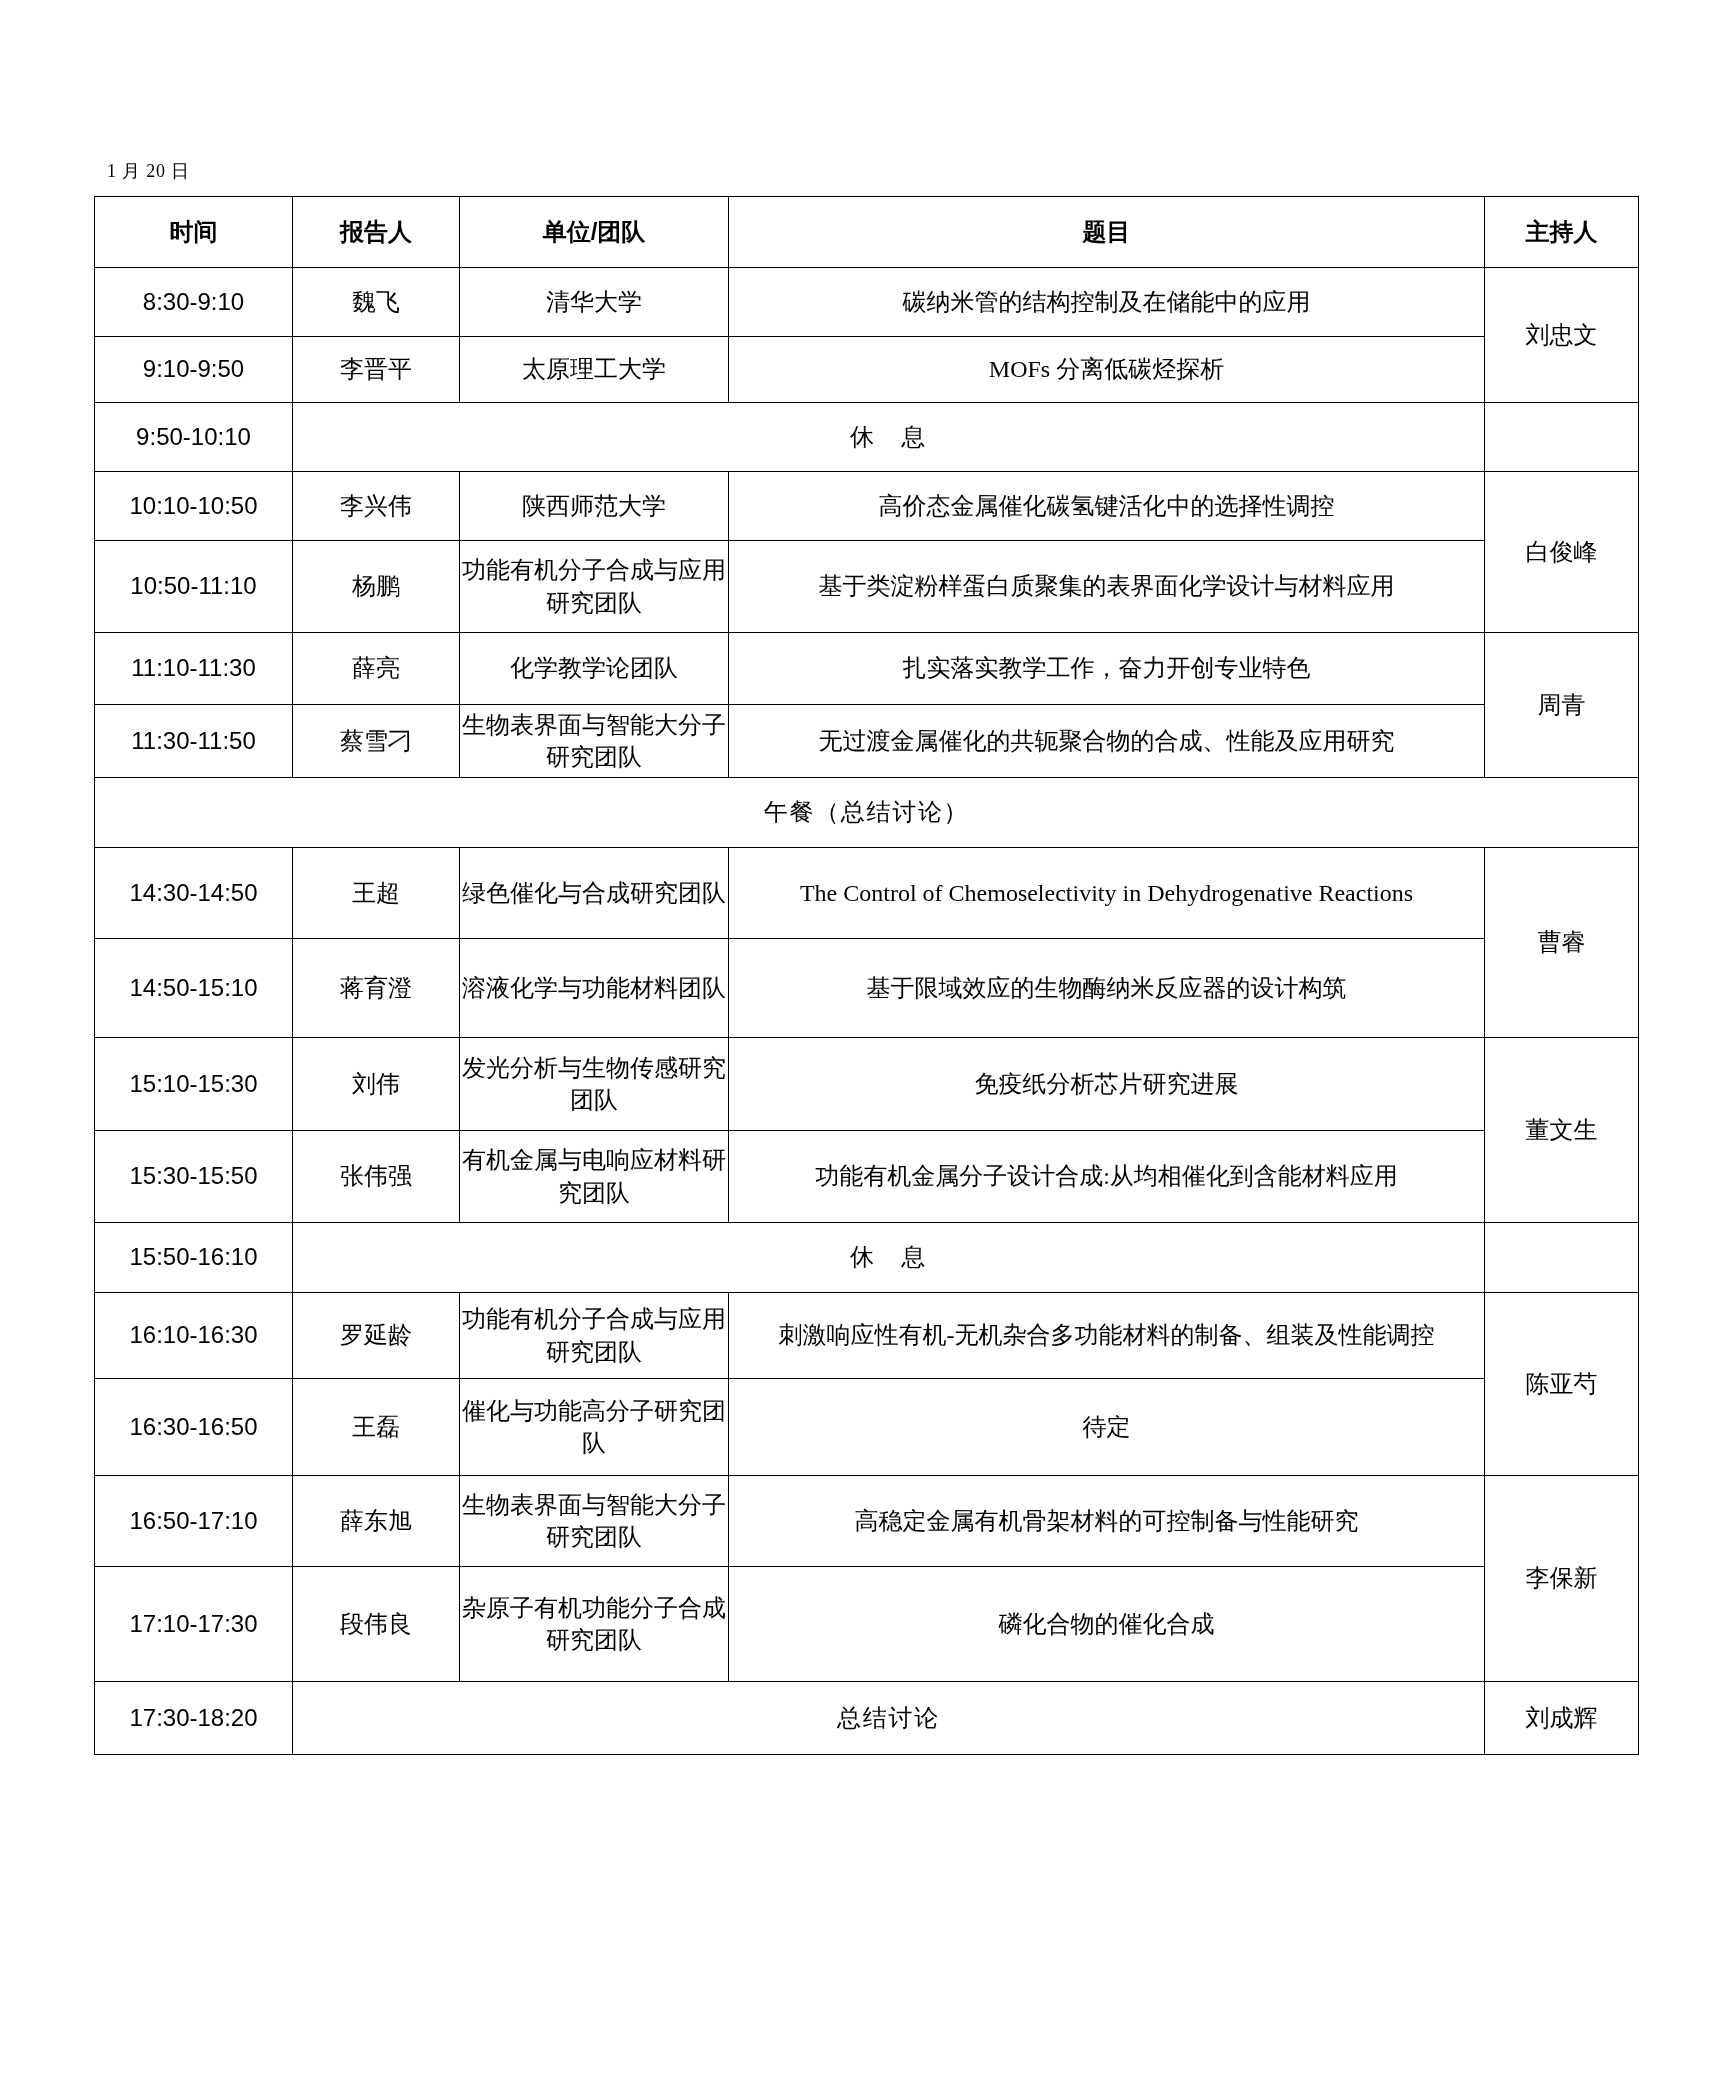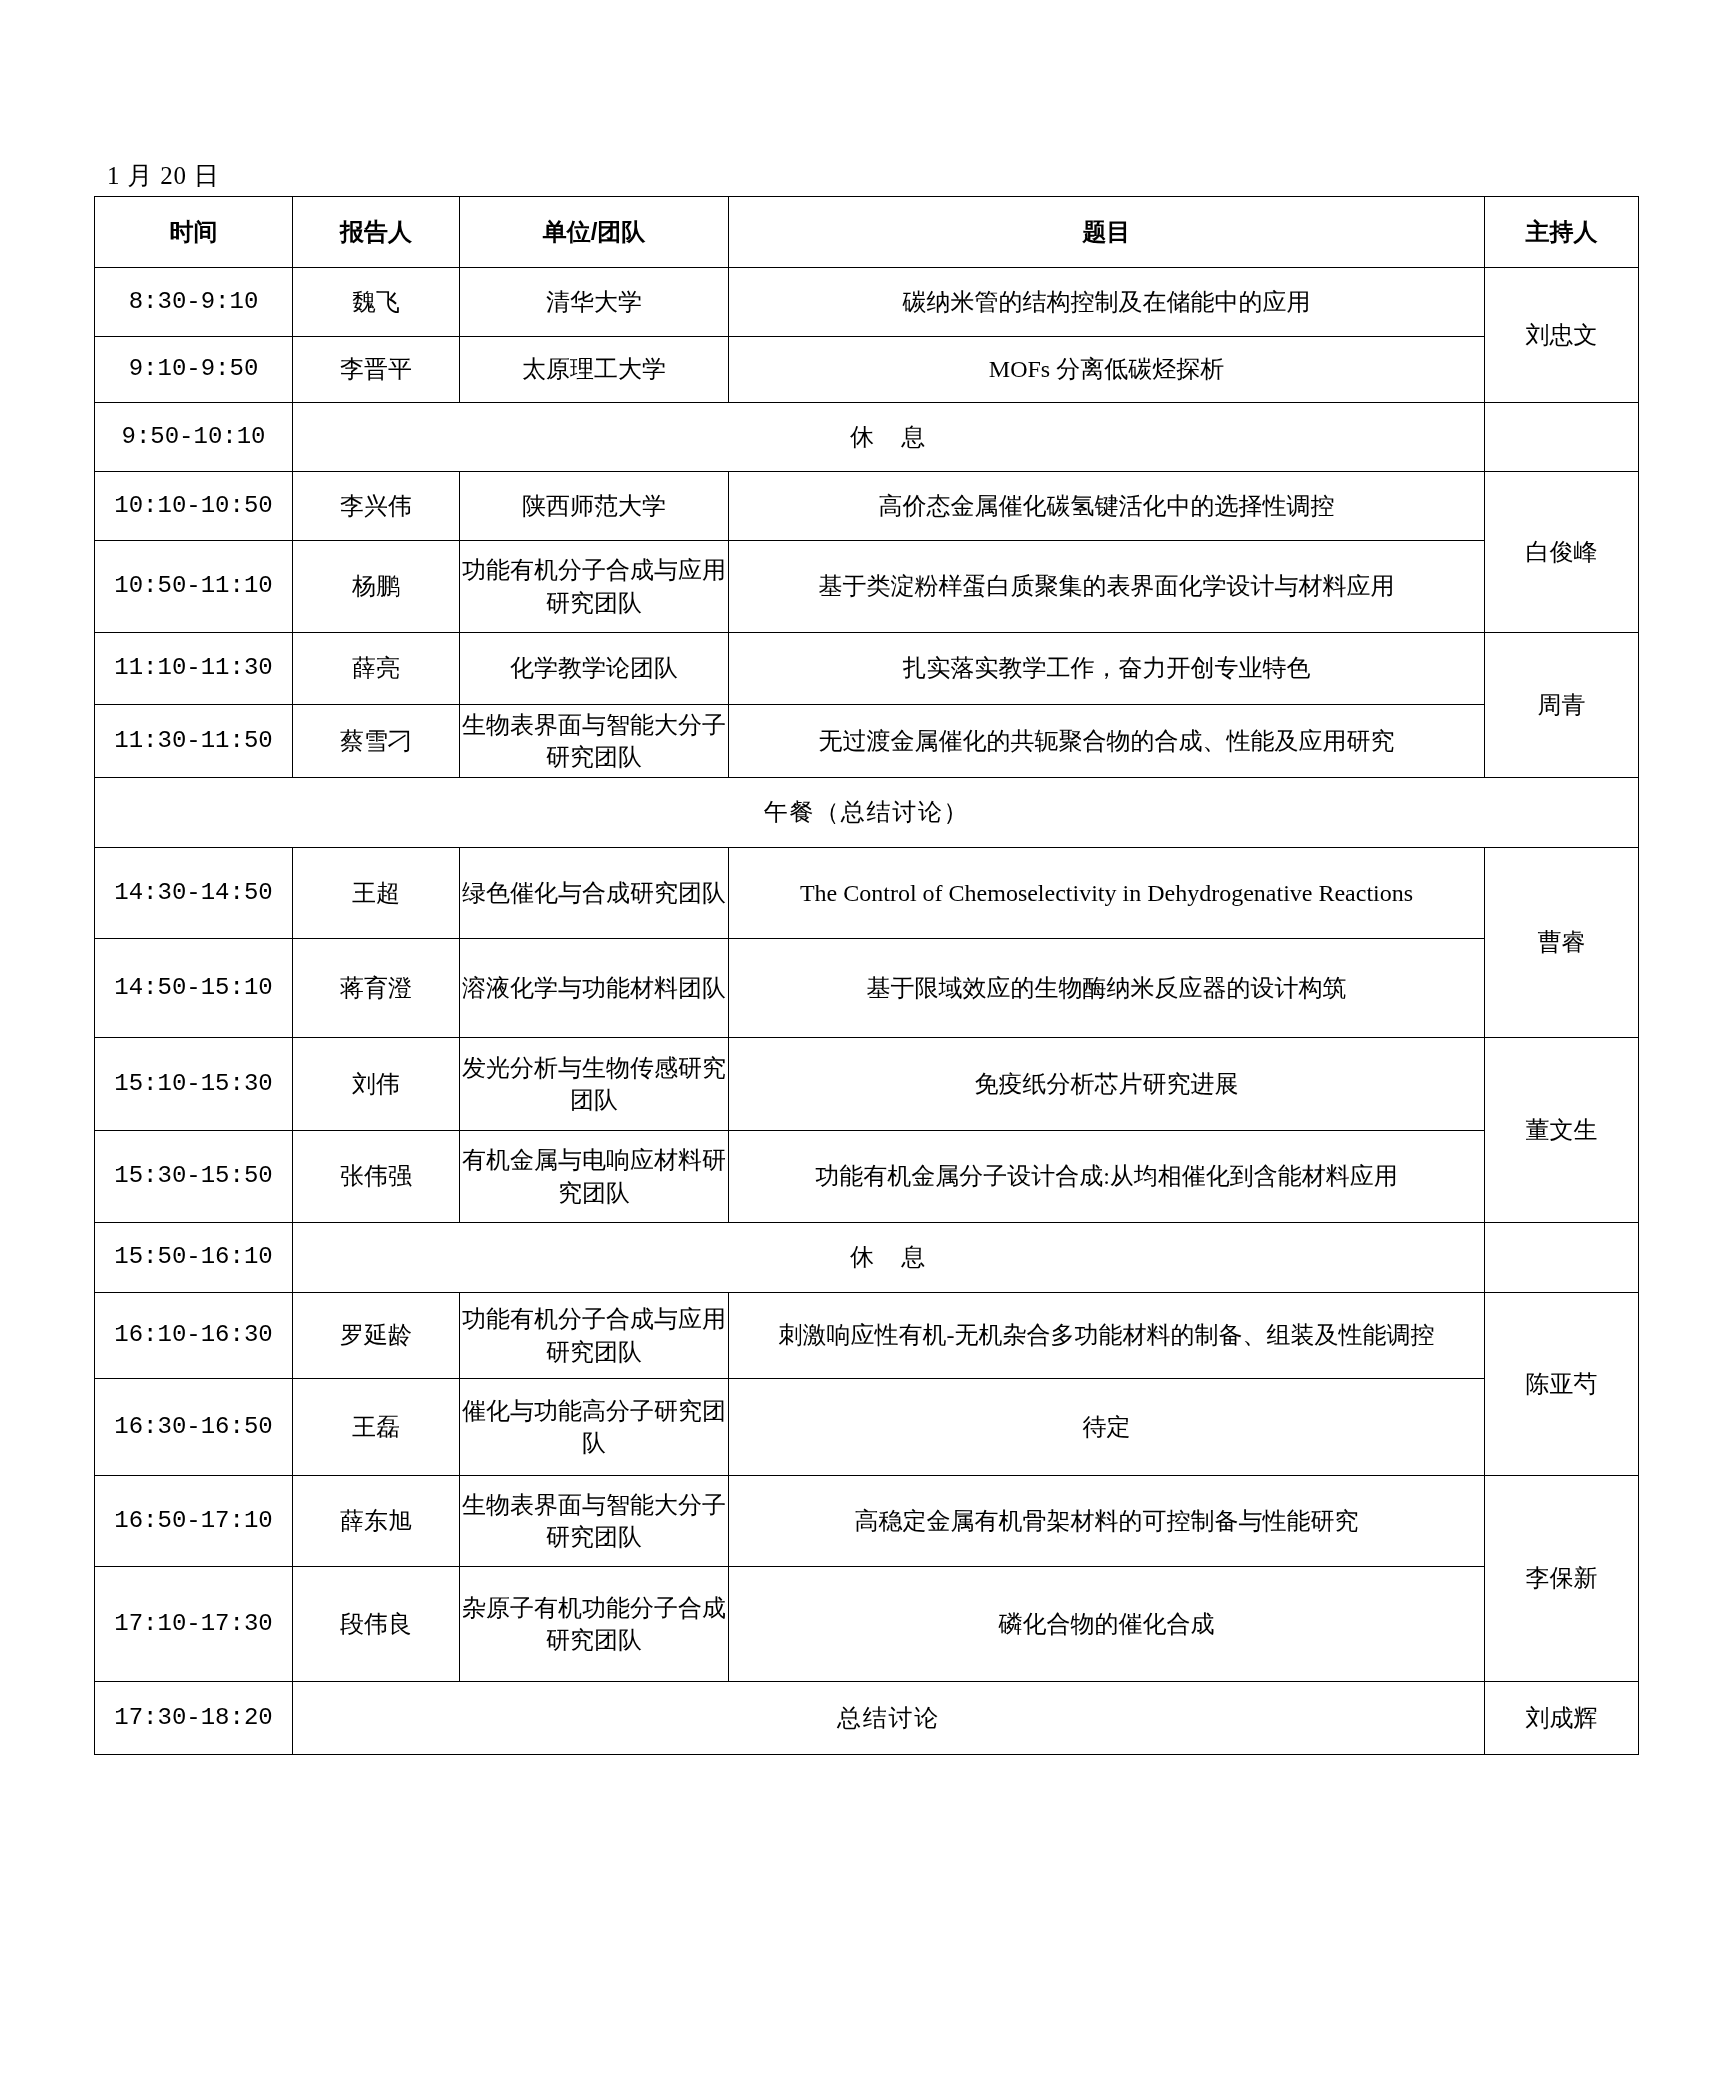--- a/index.html
+++ b/index.html
@@ -9,21 +9,21 @@
     width: 1734px;
     height: 2453px;
     position: relative;
     font-family: "Liberation Serif", "Liberation Sans", sans-serif;
     color: #000000;
   }
   .date-label {
     position: absolute;
     left: 107px;
     top: 159px;
-    font-size: 25px;
+    font-size: 18px;
     font-family: "Liberation Serif", "Liberation Sans", sans-serif;
     letter-spacing: 0.8px;
     white-space: nowrap;
   }
   table.schedule {
     position: absolute;
     left: 94px;
     top: 196px;
     width: 1544px;
     border-collapse: collapse;
@@ -39,21 +39,21 @@
     line-height: 1.35;
     padding: 0;
     overflow: hidden;
   }
   th.hdr {
     font-weight: bold;
     font-size: 25px;
     font-family: "Liberation Sans", sans-serif;
   }
   td.time {
-    font-family: Liberation Mono, monospace;
+    font-family: Liberation Sans, sans-serif;
     font-size: 23.5px;
   }
   td.unit {
     line-height: 1.85;
     padding: 4.2px 37px;
   }
   td.title {
     padding: 0 10px;
   }
   td.chair {

